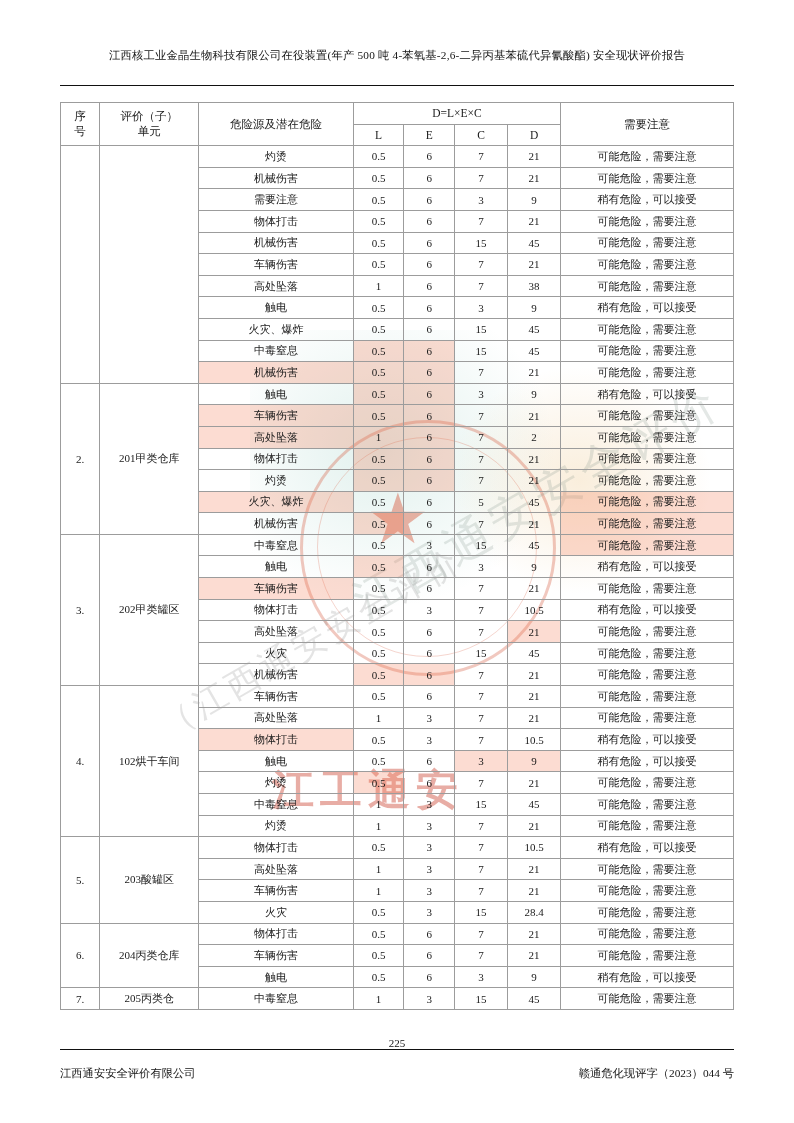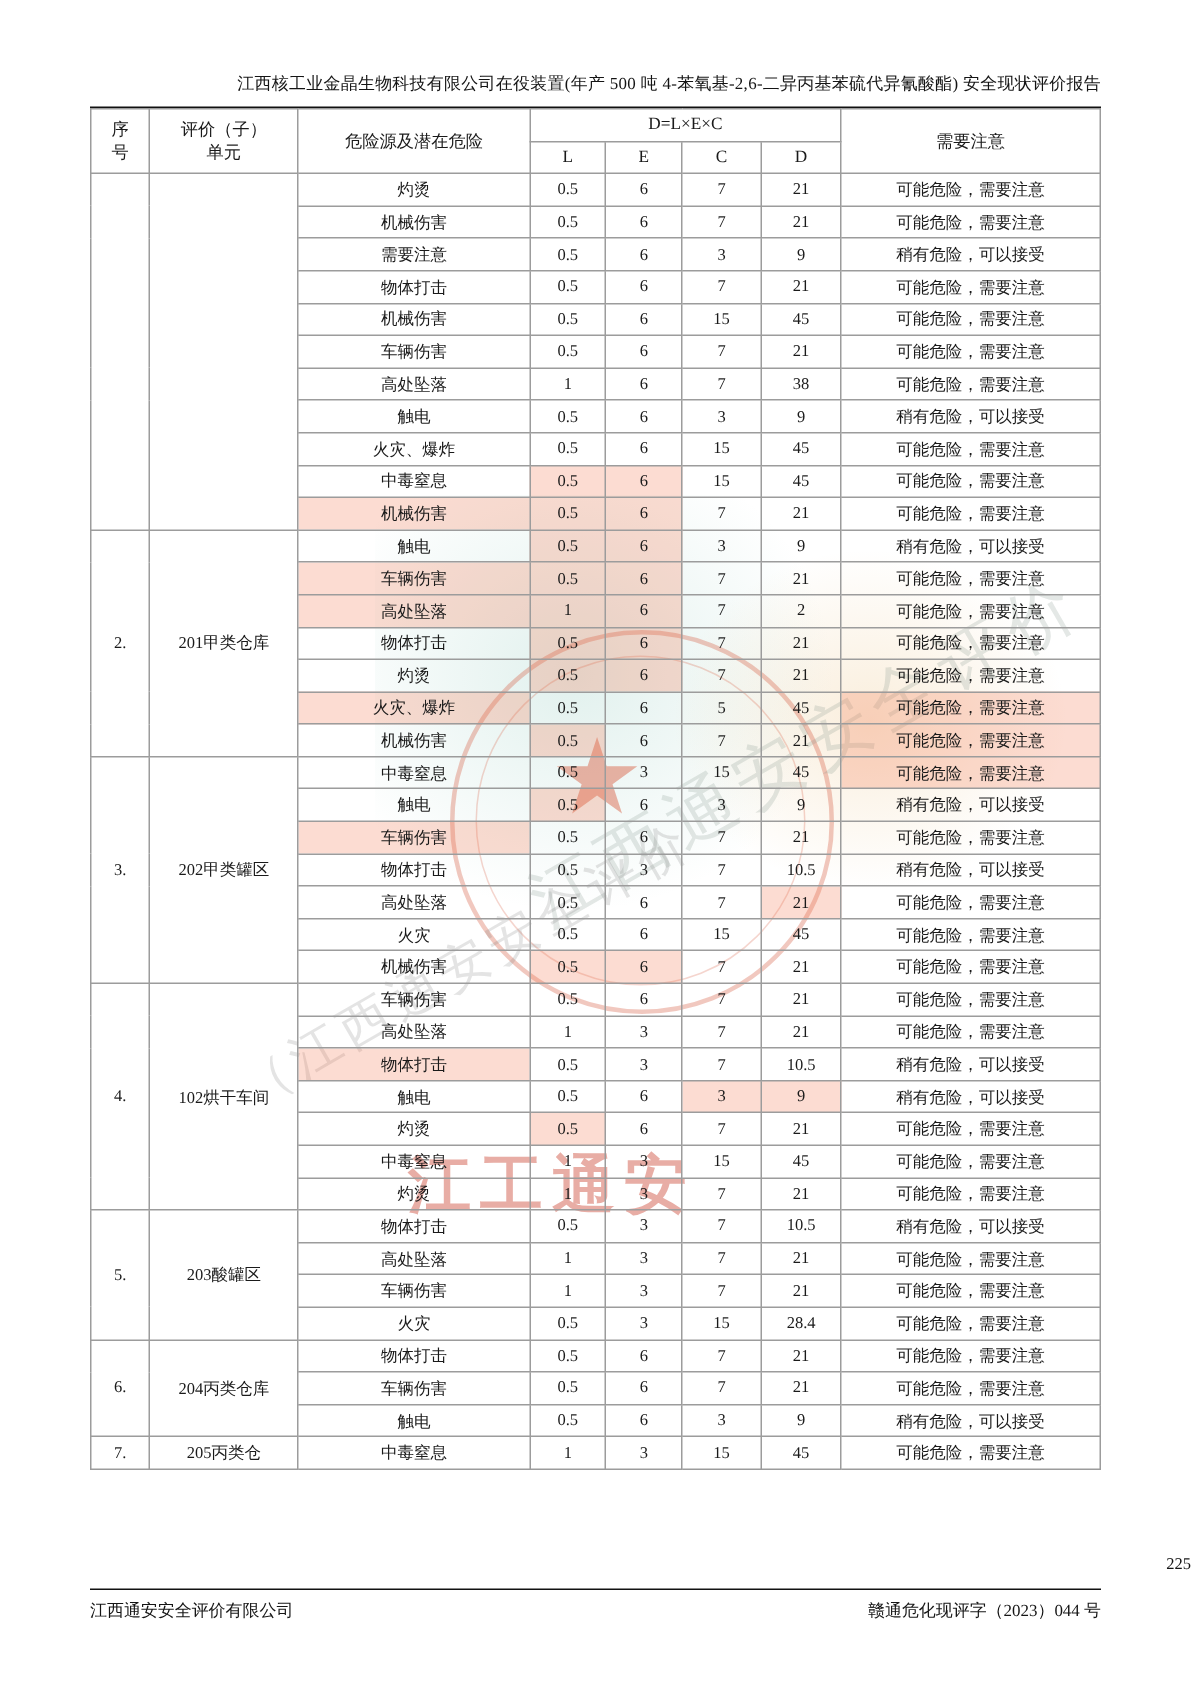--- a/index.html
+++ b/index.html
@@ -13,26 +13,27 @@
   }
   .page{
     position:absolute;
     left:0;top:0;
     width:794px;height:1123px;
     box-sizing:border-box;
     padding:48px 60px 40px 60px;
   }
   
   .doc-header{
-    text-align:right;
+    text-align:center;
     font-size:11.3px;
     letter-spacing:0.2px;
     color:#141414;
-    padding-bottom:8px;
+    padding-bottom:22px;
     border-bottom:1.4px solid #111;
+    margin-bottom:16px;
     white-space:nowrap;
   }
   
   .wm{
     position:absolute;
     pointer-events:none;
     z-index:3;
   }
   .wm-ring{
     width:250px;height:250px;
@@ -124,30 +125,30 @@
   .c-e{width:44px;}
   .c-c{width:46px;}
   .c-d{width:46px;}
   .c-level{width:150px;}
   .hl{background:rgba(244,120,80,0.26)!important;}
   
   .pagenum{
     position:absolute;
     left:0;right:0;
     bottom:74px;
-    text-align:right;
+    text-align:center;
     font-size:11px;
     color:#141414;
   }
   .doc-footer{
     position:absolute;
     left:60px;right:60px;
     bottom:42px;
     border-top:1.4px solid #111;
-    padding-top:6px;
+    padding-top:16px;
     display:flex;
     justify-content:space-between;
     font-size:11.3px;
     color:#141414;
   }
 </style>
 </head>
 <body>
 
 <div class="page">

